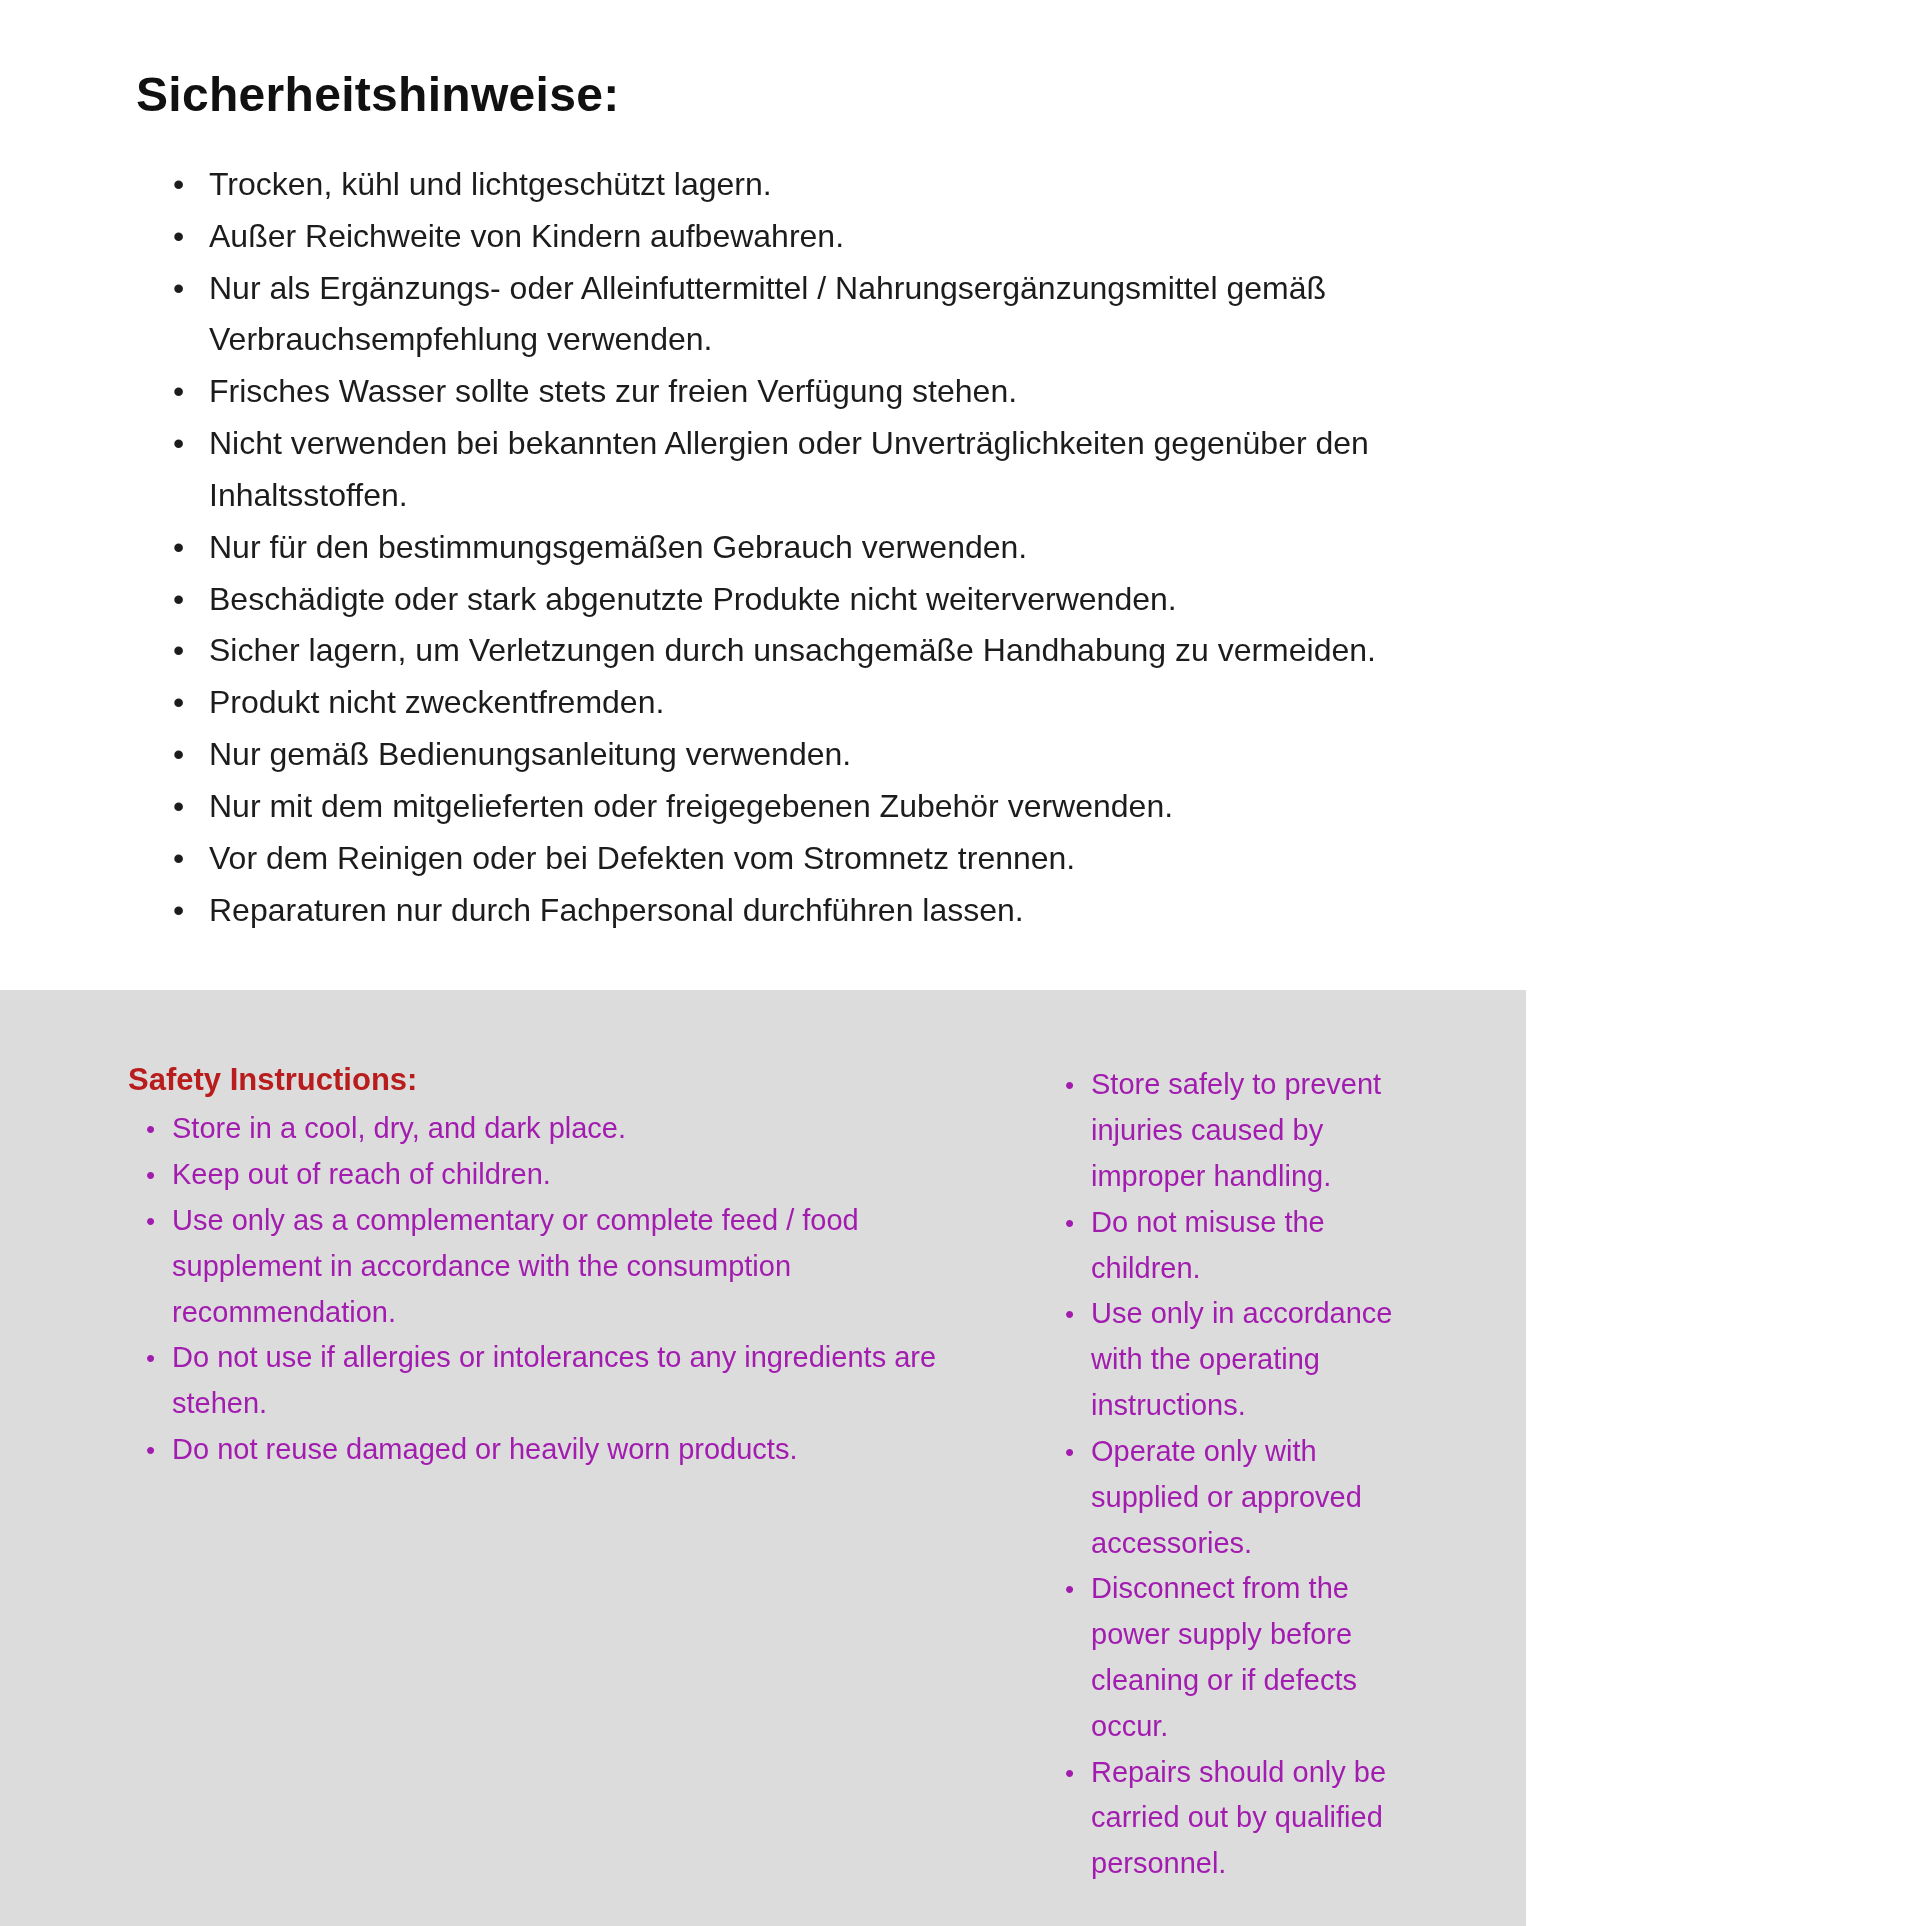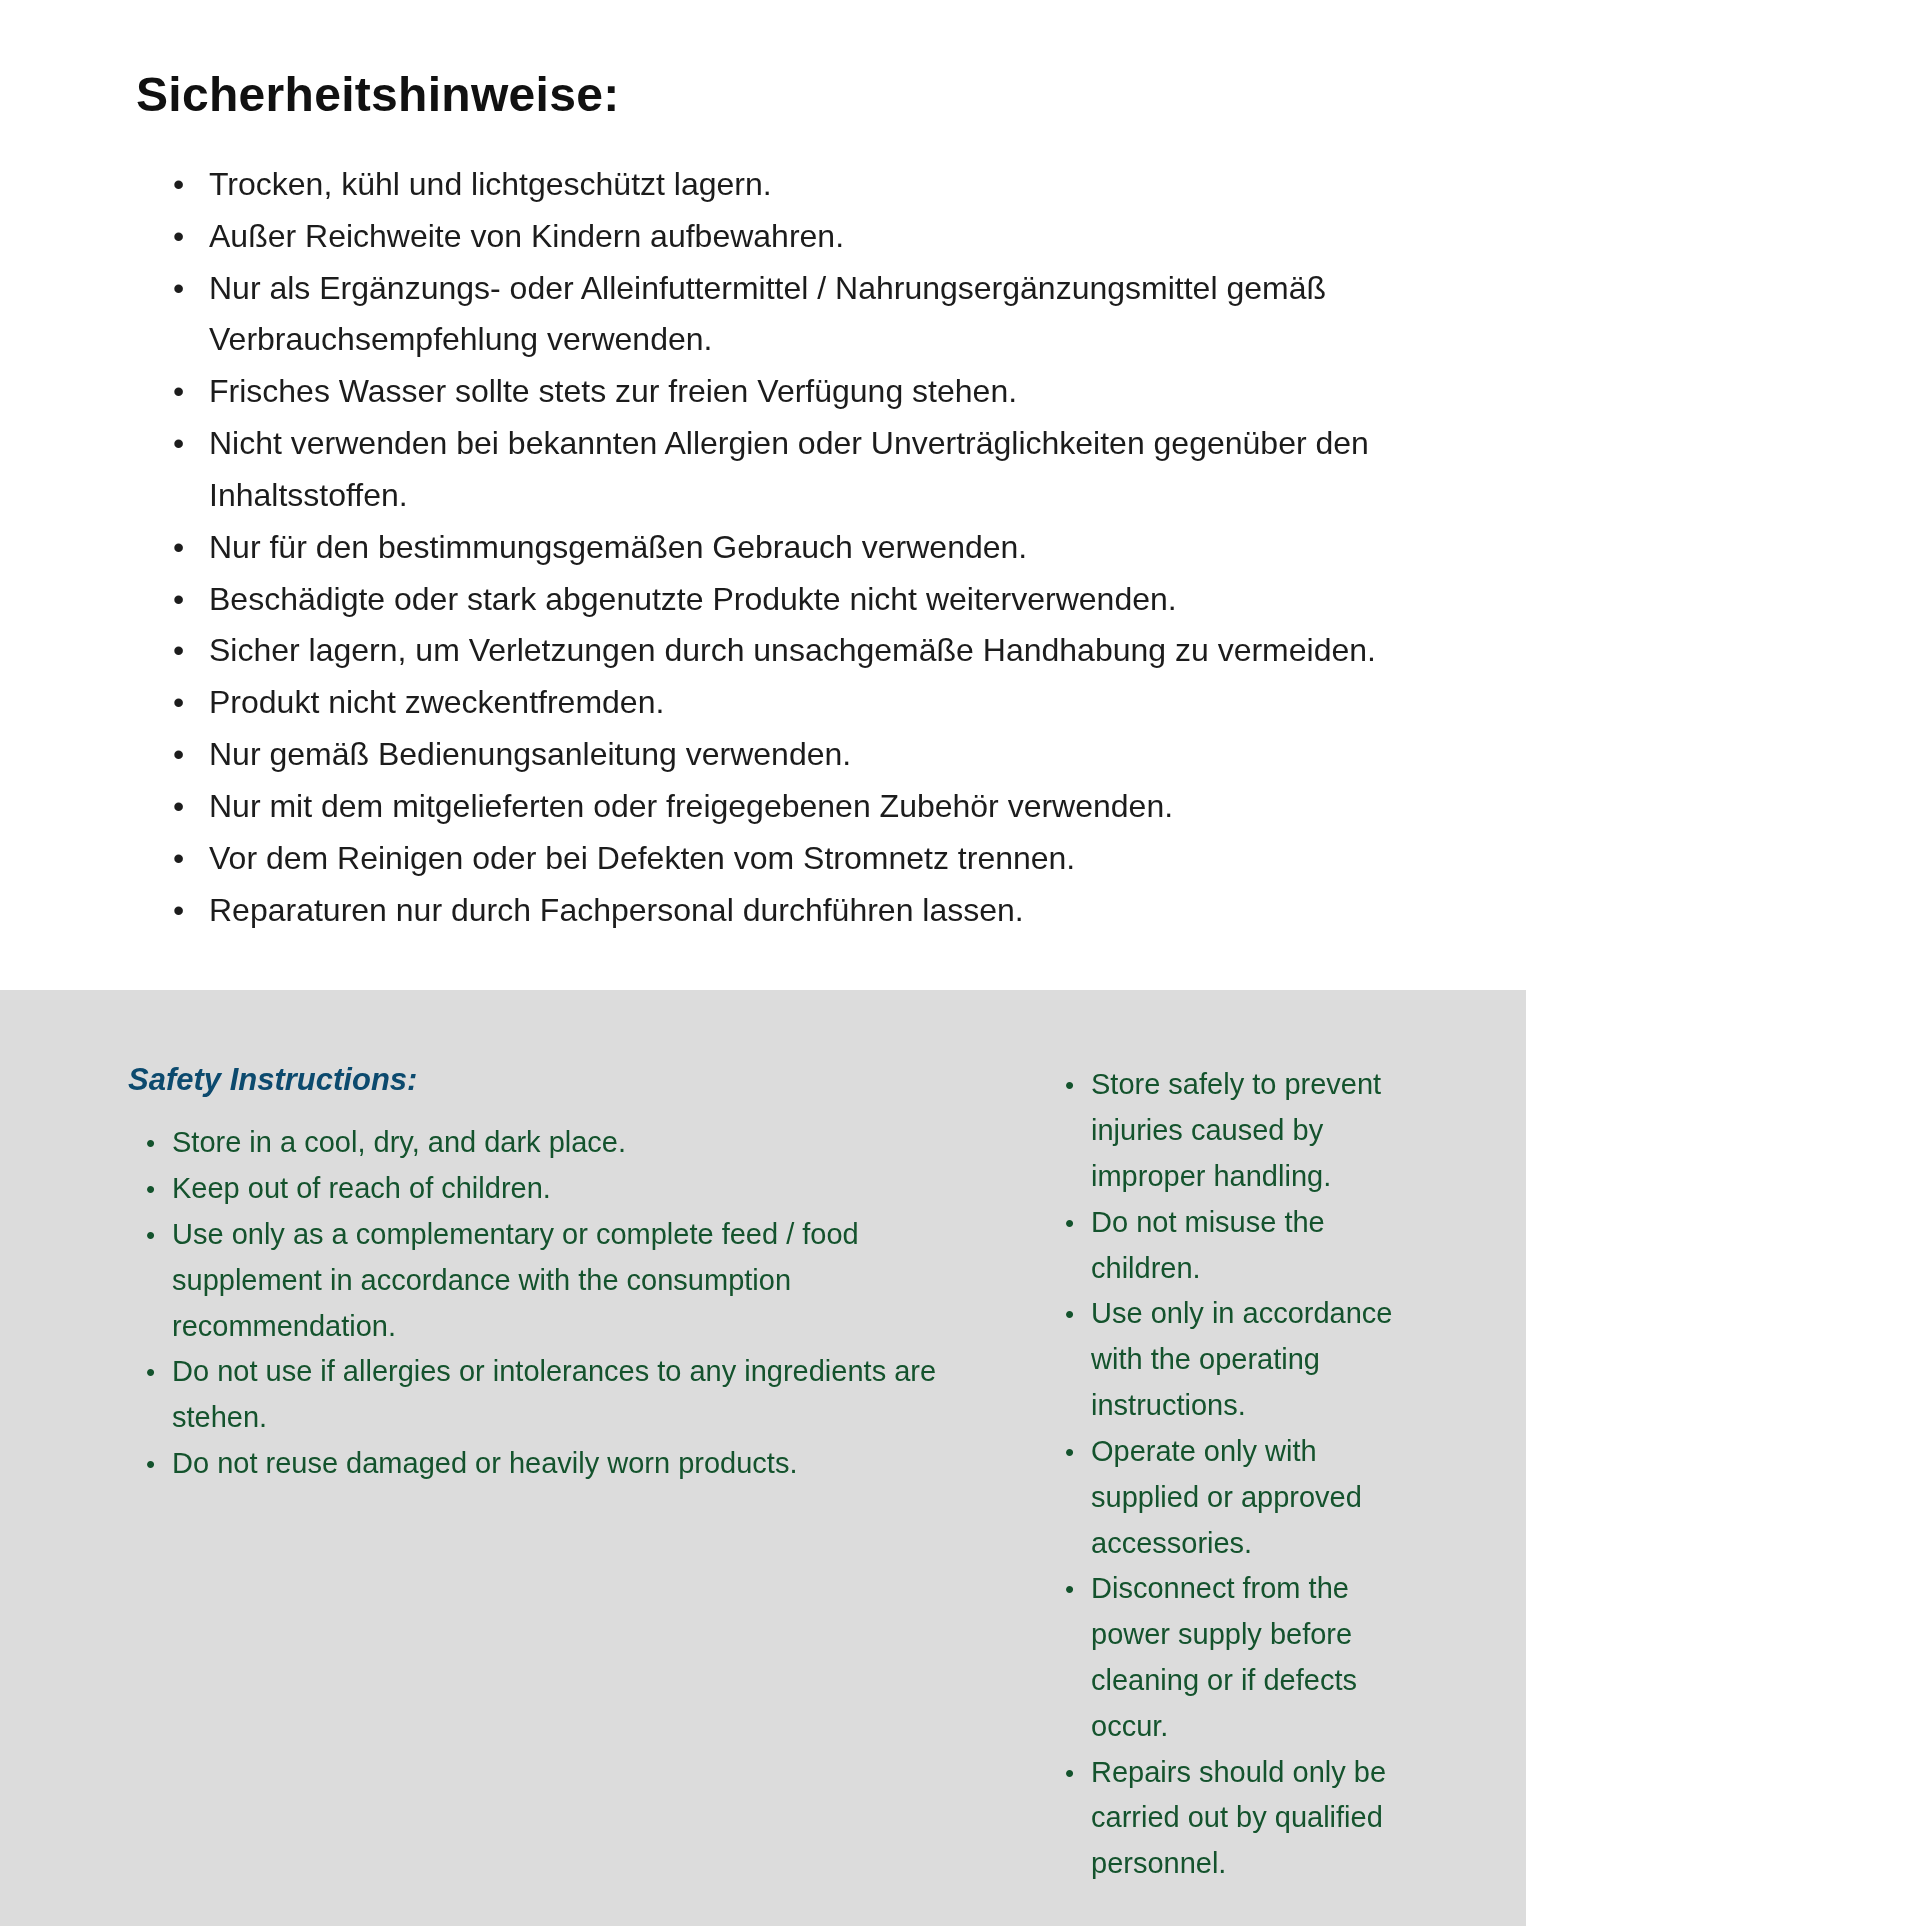--- a/index.html
+++ b/index.html
@@ -62,38 +62,37 @@
     display: flex;
     gap: 83px;
   }
 
   .col-left { width: 854px; flex: 0 0 auto; }
   .col-right { flex: 1 1 auto; padding-top: 0; }
 
   .english-heading {
     font-size: 31px;
     font-weight: 700;
-    color: #0c4a6e;
-    margin-bottom: 22px;
-    font-style: italic;
+    color: #b91c1c;
+    margin-bottom: 8px;
   }
 
   .english-list {
     list-style: none;
     padding-left: 18px;
   }
 
   .col-right .english-list { padding-left: 0; }
 
   .english-list li {
     position: relative;
     font-size: 29px;
     line-height: 1.58;
     padding-left: 26px;
-    color: #14532d;
+    color: #a21caf;
   }
 
   .english-list li::before {
     content: "\2022";
     position: absolute;
     left: 0;
     top: 0;
     font-size: 26px;
     line-height: 1.78;
   }

